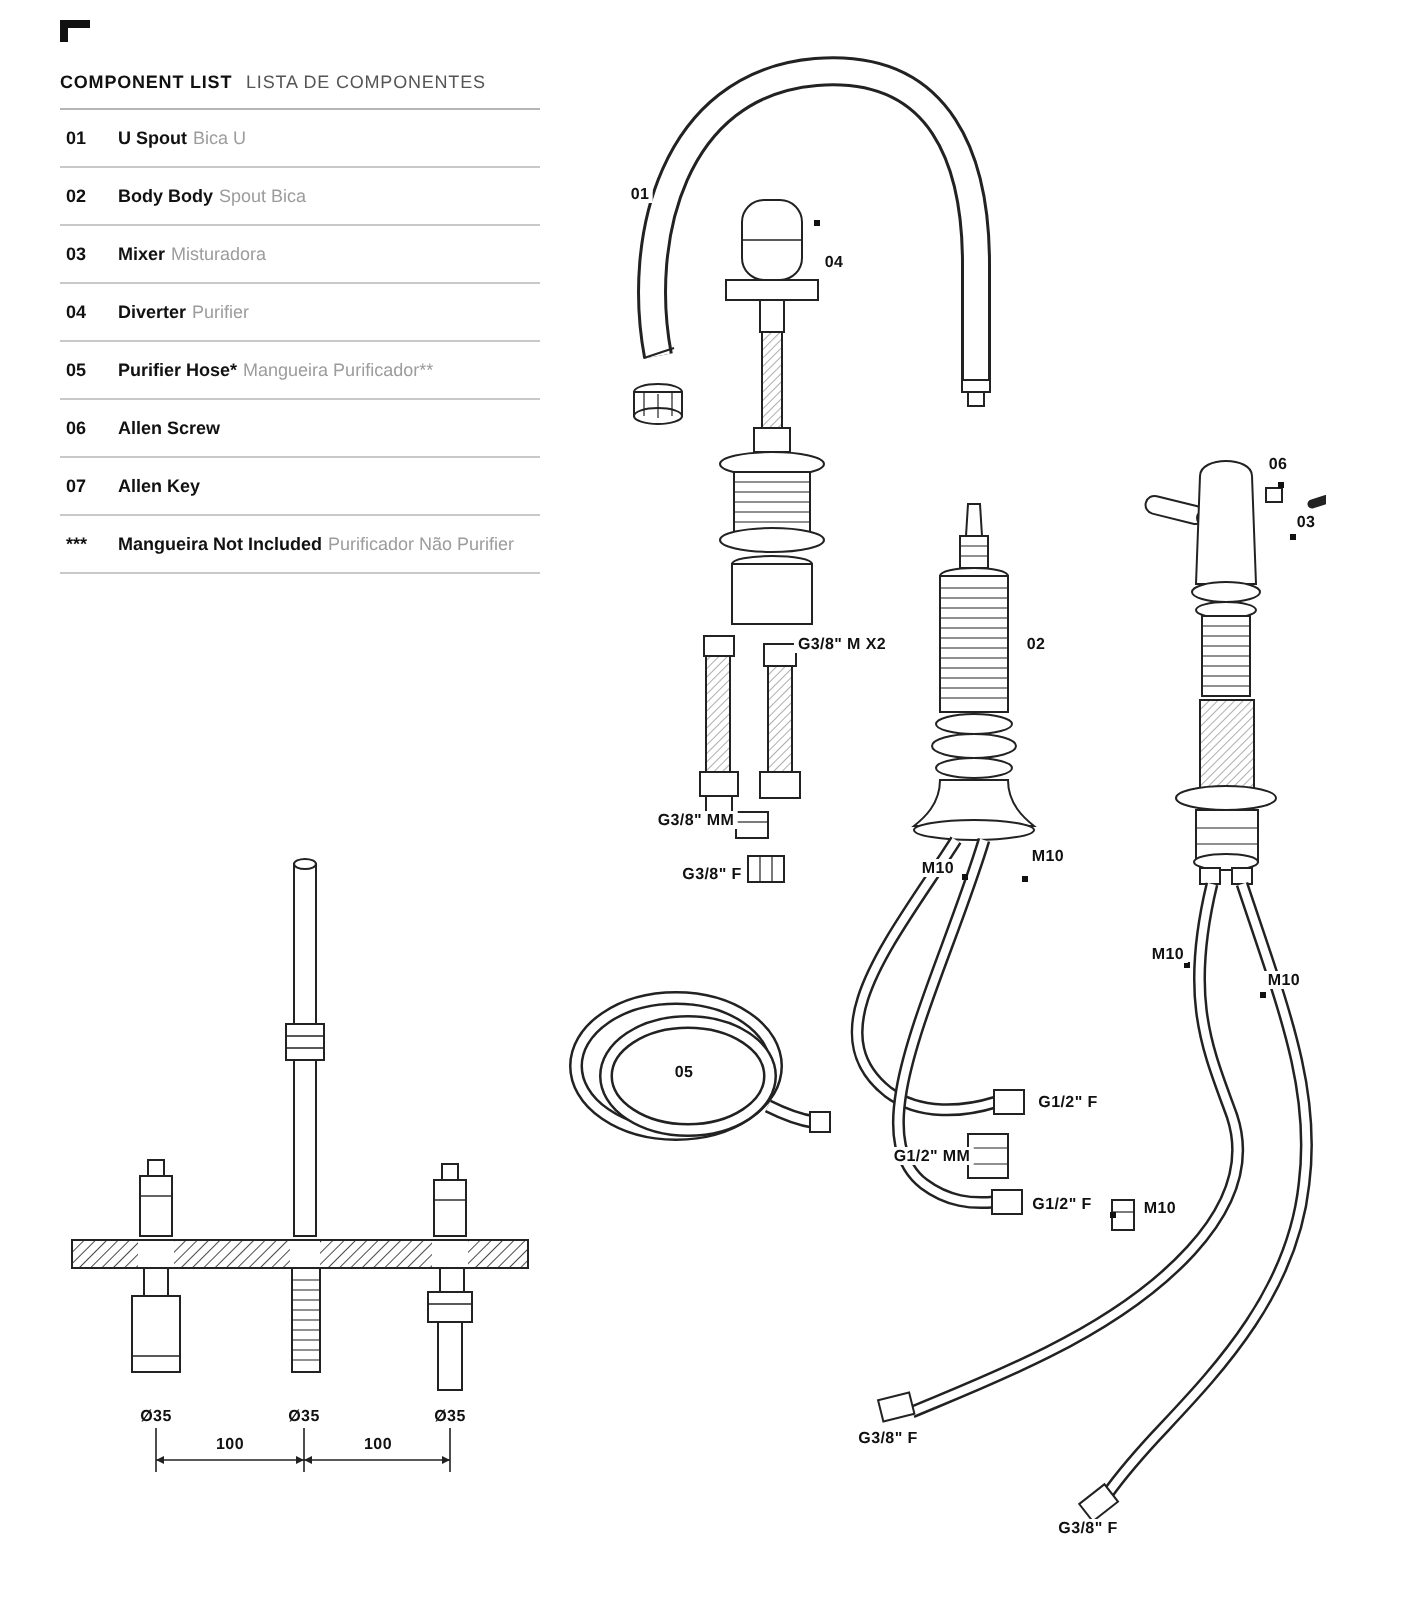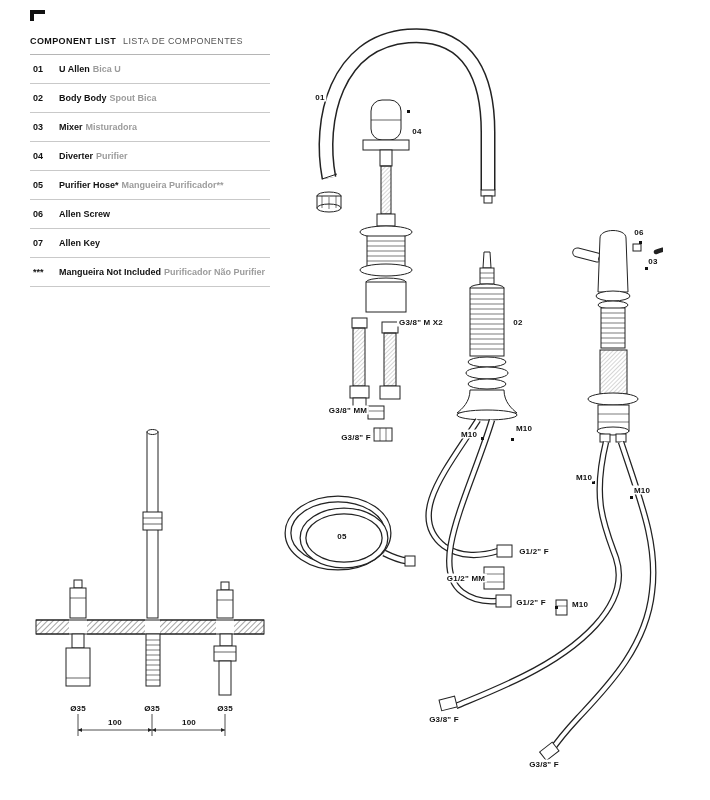--- a/index.html
+++ b/index.html
@@ -11,21 +11,21 @@
   }
   .stage { position:relative; width:663px; height:800px; background:#fff; overflow:hidden; }
   svg.art { position:absolute; left:0; top:0; }
 
   
   .clist { position:absolute; left:30px; top:30px; width:240px; font-size:9px; }
   .clist-header { padding:6px 0 8px 0; border-bottom:1px solid #b5b5b5; letter-spacing:.4px; }
   .clist-row { display:flex; align-items:baseline; padding:9px 0 9px 3px; border-bottom:1px solid #c9c9c9; }
   .num { width:26px; font-weight:bold; flex:none; }
   .b { font-weight:bold; }
-  .g { color:#9c9c9c; font-weight:bold; margin-left:3px; }
+  .g { color:#9c9c9c; font-weight:normal; margin-left:3px; }
   .gt { color:#555; font-weight:normal; margin-left:4px; }
 
   
   .dlabel {
     position:absolute; transform:translate(-50%,-50%);
     font-size:8px; font-weight:bold; white-space:nowrap;
     background:#fff; padding:0 2px; letter-spacing:.2px; color:#111;
   }
 </style>
 </head>
@@ -213,21 +213,21 @@
     </g>
   </svg>
 
   <div class="clist">
     <div class="clist-header">
       <span class="b">COMPONENT LIST</span>
       <span class="gt">LISTA DE COMPONENTES</span>
     </div>
     <div class="clist-row">
       <span class="num">01</span>
-      <span><span class="b">U Allen</span><span class="g">Bica U</span></span>
+      <span><span class="b">U Spout</span><span class="g">Bica U</span></span>
     </div>
     <div class="clist-row">
       <span class="num">02</span>
       <span><span class="b">Body Body</span><span class="g">Spout Bica</span></span>
     </div>
     <div class="clist-row">
       <span class="num">03</span>
       <span><span class="b">Mixer</span><span class="g">Misturadora</span></span>
     </div>
     <div class="clist-row">

